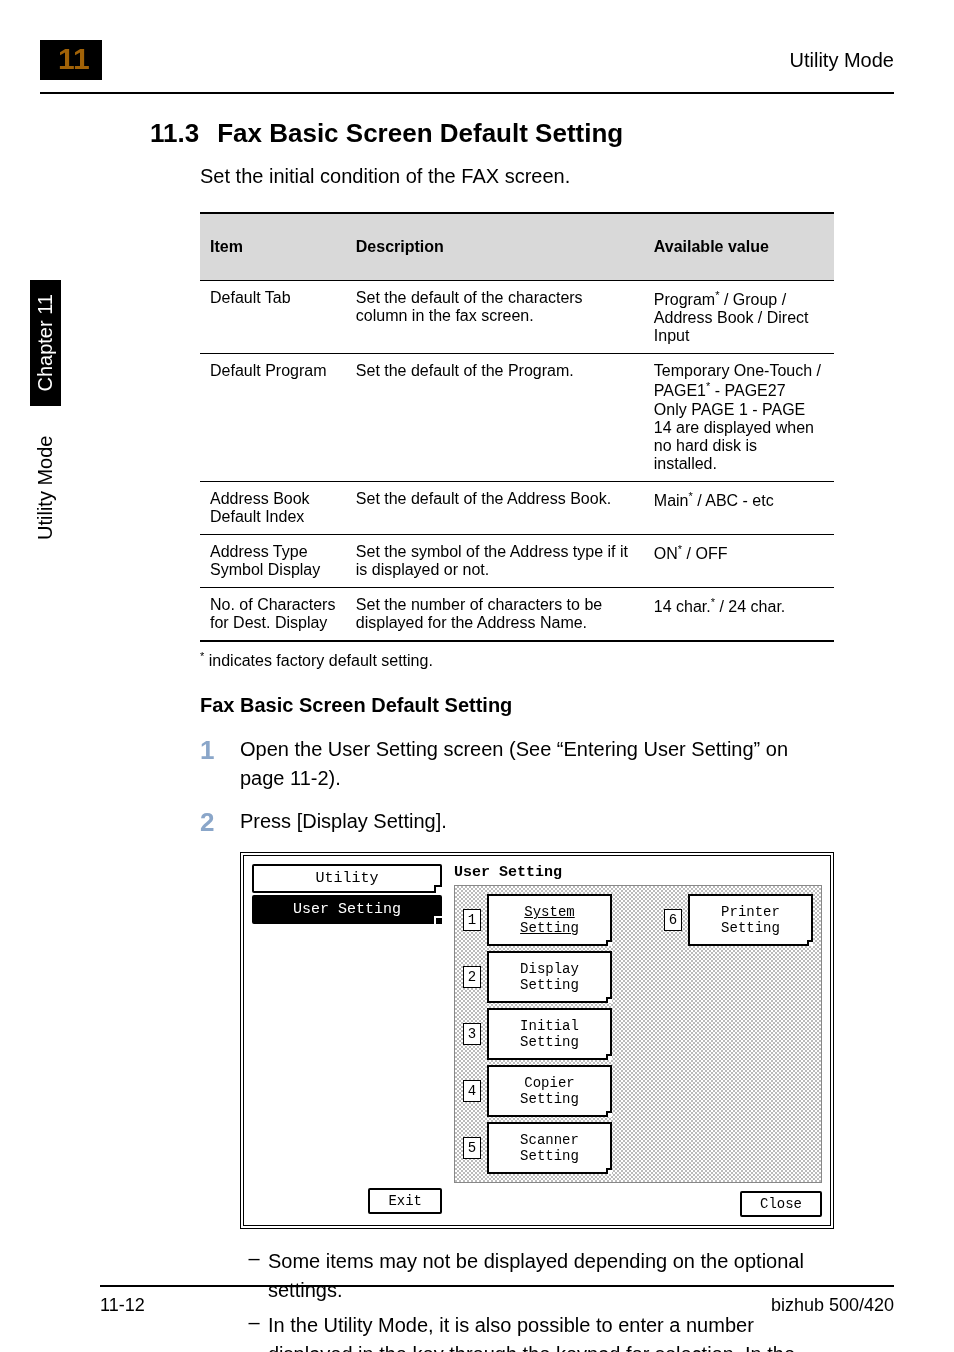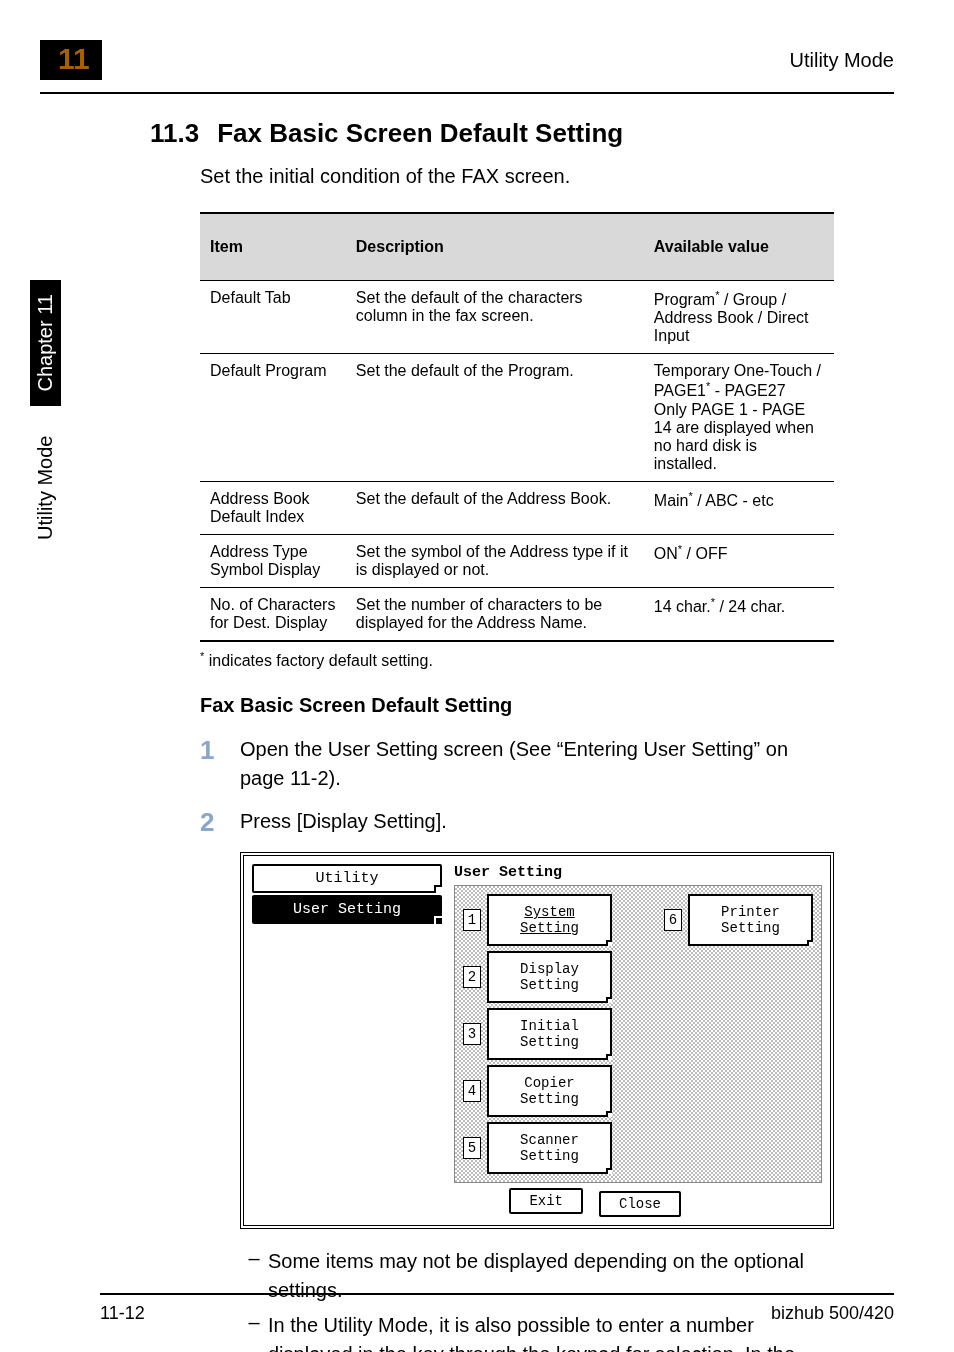--- a/index.html
+++ b/index.html
@@ -33,29 +33,29 @@
     .tab-btn .notch { position: absolute; right: -2px; bottom: -2px; width: 8px; height: 8px; background: #fff; border-left: 2px solid #000; border-top: 2px solid #000; }
     .tab-btn.active .notch { background: #000; border-color: #fff; }
     .right-panel { flex: 1; }
     .panel-title { font-family: "Courier New", monospace; font-weight: bold; font-size: 15px; margin-bottom: 4px; }
     .dither-area { border: 1px solid #888; background: repeating-conic-gradient(#bbb 0% 25%, #fff 0% 50%) 0 0/4px 4px; padding: 8px; }
     .grid { display: grid; grid-template-columns: 18px 1fr 40px 18px 1fr; column-gap: 6px; row-gap: 5px; align-items: center; }
     .num-cell { font-family: "Courier New", monospace; background: #fff; border: 1px solid #000; text-align: center; font-size: 14px; padding: 2px 0; }
     .ss-btn { font-family: "Courier New", monospace; background: #fff; border: 2px solid #000; font-size: 14px; padding: 8px 6px; text-align: center; position: relative; }
     .ss-btn .notch2 { position: absolute; right: -2px; bottom: -2px; width: 6px; height: 6px; background: #fff; border-left: 2px solid #000; border-top: 2px solid #000; }
     .ss-btn.emph { text-decoration: underline; }
-    .ss-bottom { display: flex; justify-content: center; margin-top: 8px; gap: 16px; }
+    .ss-bottom { display: flex; justify-content: space-between; margin-top: 8px; gap: 16px; }
     .ss-exit, .ss-close { font-family: "Courier New", monospace; border: 2px solid #000; background: #fff; padding: 3px 18px; font-size: 14px; border-radius: 2px; }
     .bullets { margin: 10px 60px 0 200px; font-size: 20px; }
     .bullets .b { display: flex; margin-bottom: 6px; }
     .bullets .dash { width: 28px; flex-shrink: 0; text-align: center; }
     .bullets .txt { flex: 1; line-height: 1.45; }
     .side-label { position: absolute; left: 30px; top: 540px; transform: rotate(-90deg); transform-origin: left top; font-size: 20px; white-space: nowrap; display: flex; gap: 30px; align-items: center; }
     .side-tab { background: #000; color: #fff; padding: 4px 14px; display: inline-block; }
-    .footer { position: absolute; bottom: 28px; left: 100px; right: 60px; border-top: 2px solid #000; display: flex; justify-content: space-between; padding-top: 8px; font-size: 18px; }
+    .footer { position: absolute; bottom: 36px; left: 100px; right: 60px; border-top: 2px solid #000; display: flex; justify-content: space-between; padding-top: 8px; font-size: 18px; }
   </style>
 </head>
 <body>
 
 <div class="page">
   <div class="header">
     <span class="chapter-badge">11</span>
     <span class="mode-label">Utility Mode</span>
   </div>
   <hr class="rule">

